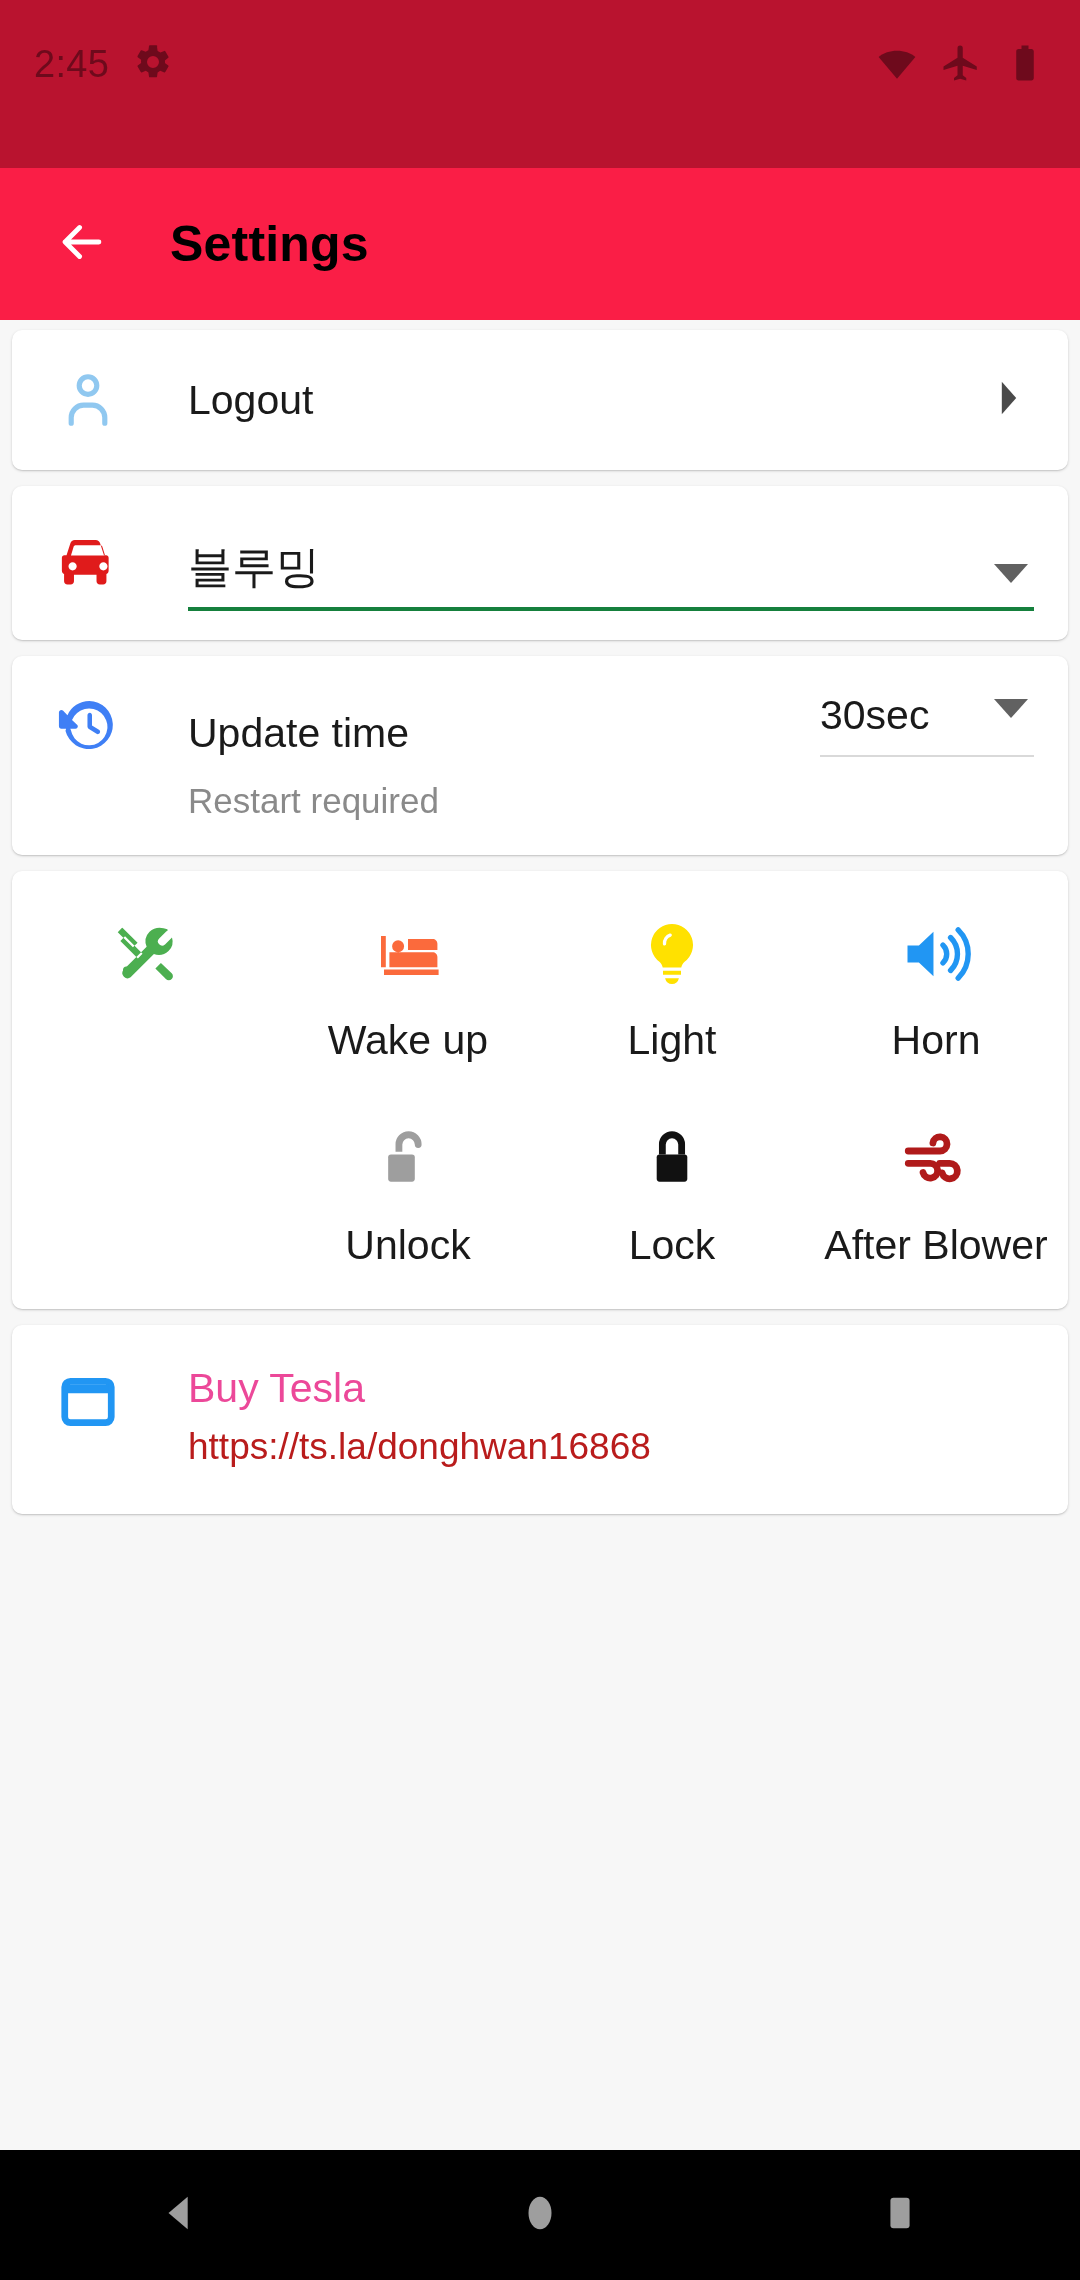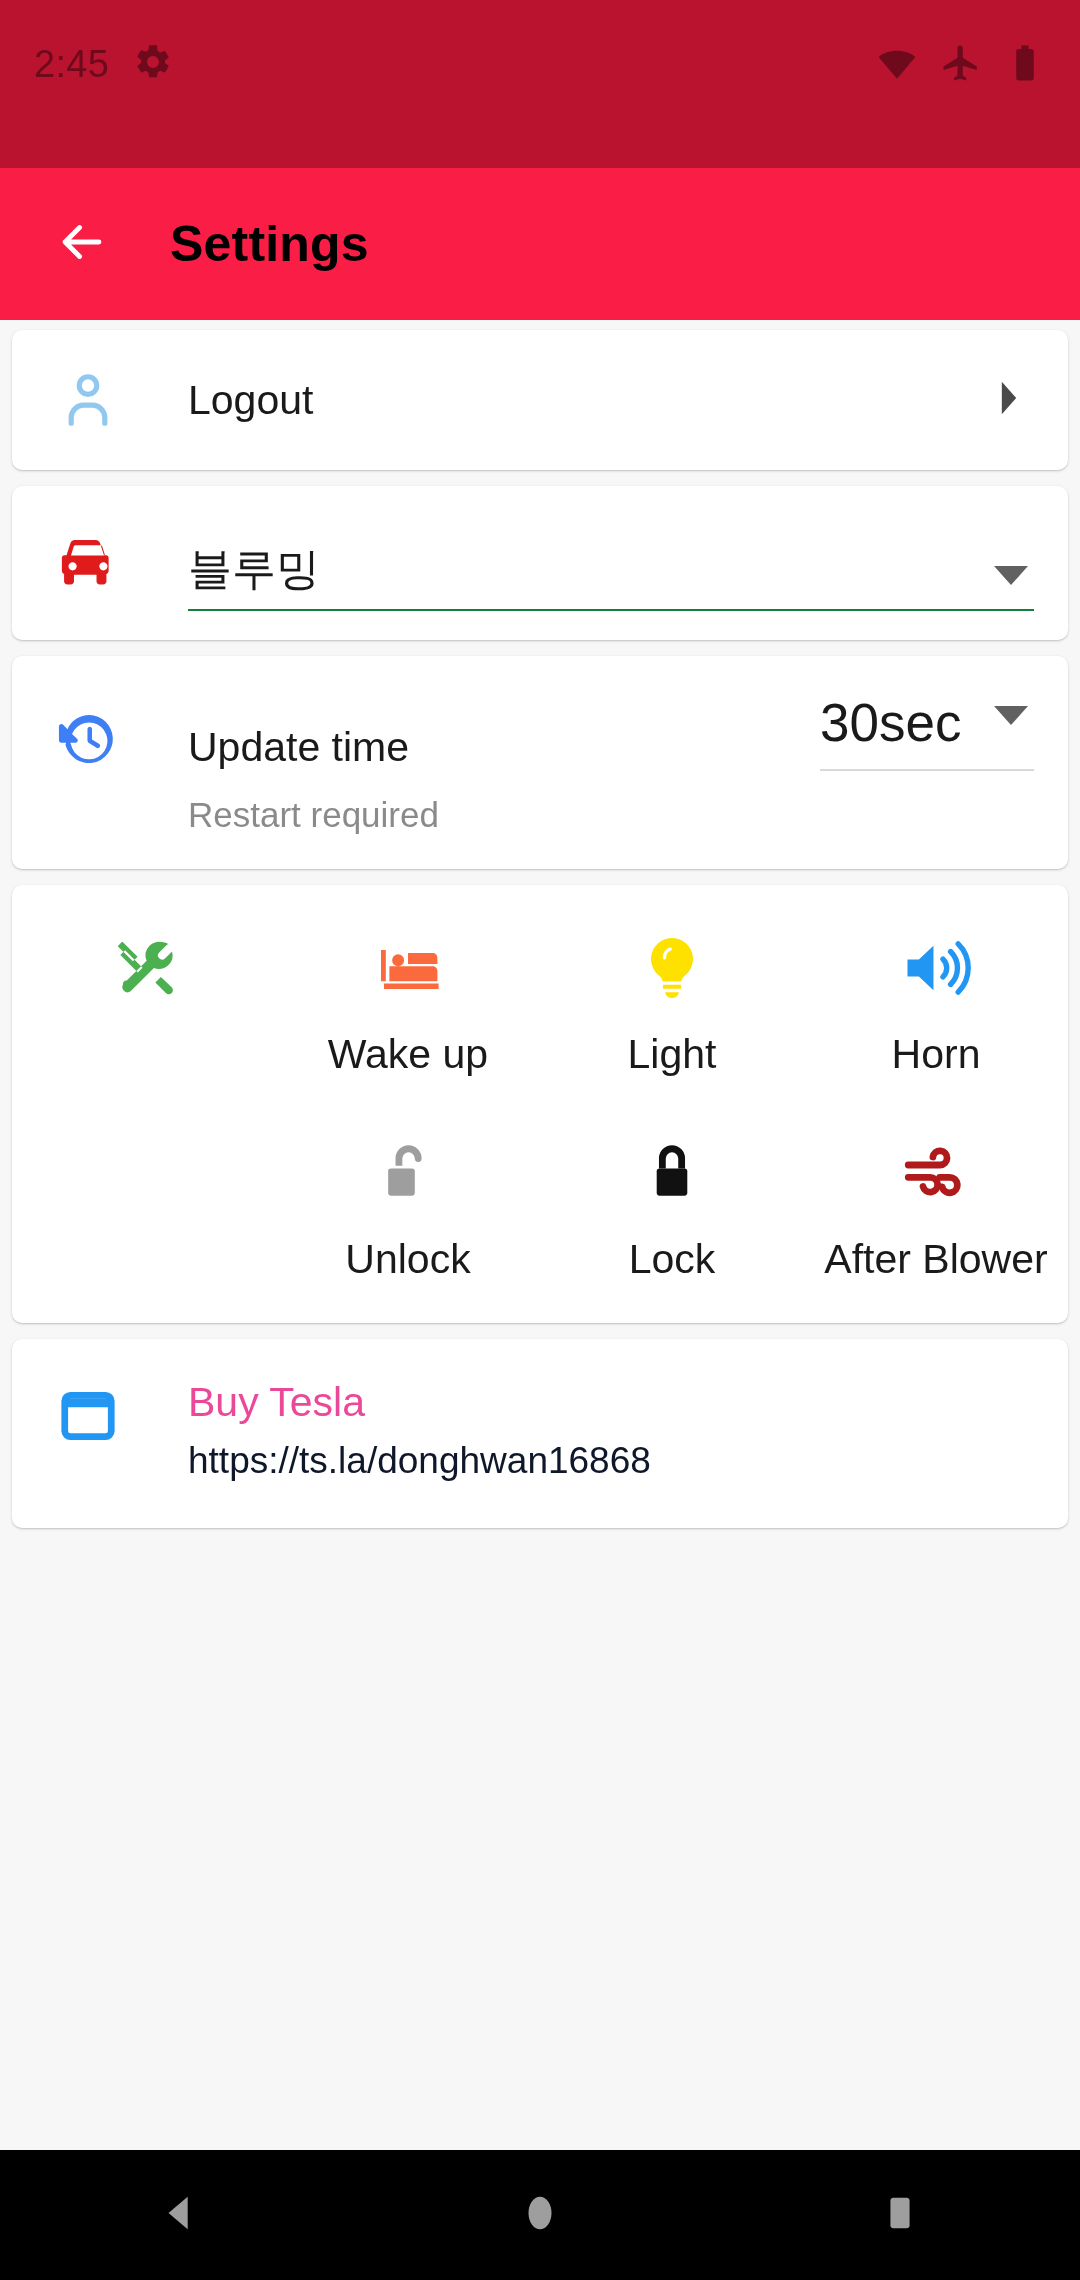--- a/index.html
+++ b/index.html
@@ -118,21 +118,21 @@
   
   .row-car {
     height: 154px;
     display: flex;
     align-items: center;
     padding: 0 34px;
   }
   .car-select {
     margin-left: 58px;
     flex: 1 1 auto;
-    border-bottom: 2px solid #15803d;
+    border-bottom: 4px solid #15803d;
     display: flex;
     align-items: flex-end;
     height: 96px;
     padding-bottom: 10px;
     cursor: pointer;
   }
   .car-name {
     font-size: 44px;
     color: #1A1A1A;
   }
@@ -162,21 +162,21 @@
   .update-select {
     margin-left: auto;
     min-width: 214px;
     border-bottom: 2px solid #D9D9D9;
     display: flex;
     align-items: center;
     padding-bottom: 16px;
     cursor: pointer;
   }
   .update-value {
-    font-size: 53px;
+    font-size: 41px;
     color: #1A1A1A;
   }
   .update-sub {
     font-size: 35px;
     color: #8A8A8A;
     margin-left: 142px;
     margin-top: 24px;
   }
 
   
@@ -227,21 +227,21 @@
   }
   .link-text {
     margin-left: 58px;
   }
   .link-title {
     font-size: 41px;
     color: #ec4899;
   }
   .link-url {
     font-size: 37px;
-    color: #0f172a;
+    color: #b91c1c;
     margin-top: 14px;
   }
 
   
   .nav-bar {
     height: 130px;
     background: #000000;
     display: flex;
     align-items: center;
     justify-content: space-around;

